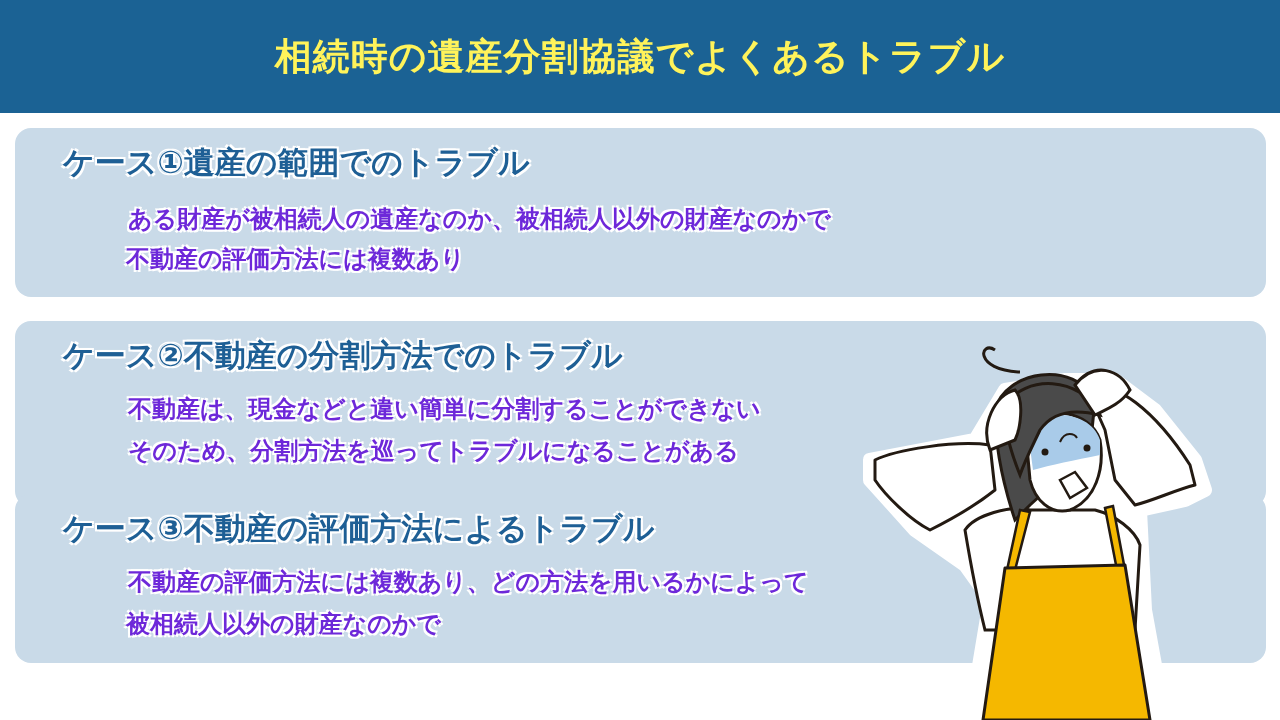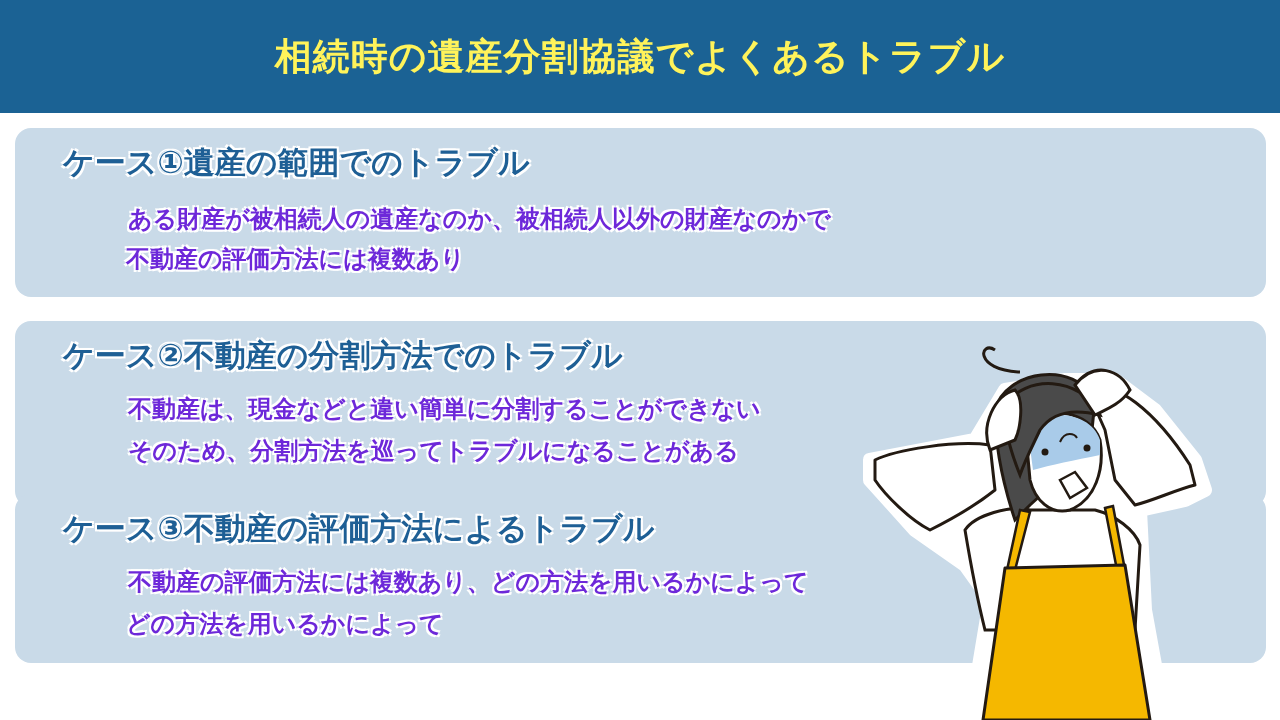--- a/index.html
+++ b/index.html
@@ -53,21 +53,21 @@
 
 <div class="card" style="top:321px;height:186px;">
   <div class="card-title">ケース②不動産の分割方法でのトラブル</div>
   <div class="card-line" style="top:72px;">不動産は、現金などと違い簡単に分割することができない</div>
   <div class="card-line" style="top:114px;">そのため、分割方法を巡ってトラブルになることがある</div>
 </div>
 
 <div class="card" style="top:494px;height:169px;">
   <div class="card-title">ケース③不動産の評価方法によるトラブル</div>
   <div class="card-line" style="top:72px;">不動産の評価方法には複数あり、どの方法を用いるかによって</div>
-  <div class="card-line" style="top:114px;left:111px;">どの方法を用いるかによって</div>
+  <div class="card-line" style="top:114px;left:111px;">被相続人以外の財産なのかで</div>
 </div>
 
 <div class="figure">
   <svg width="420" height="390" viewBox="0 0 420 390">
 
     <g stroke="#ffffff" stroke-width="14" fill="#ffffff" stroke-linejoin="round">
       <path d="M15 130 L120 110 L150 60 L210 50 L260 50 L300 80 L340 130 L350 160 L330 170 L285 180 L290 280 L310 390 L115 390 L135 270 L110 235 L60 200 L15 150 Z"></path>
     </g>
 
     <path d="M140 20 C125 10 118 40 165 42" fill="none" stroke="#231a12" stroke-width="3"></path>

